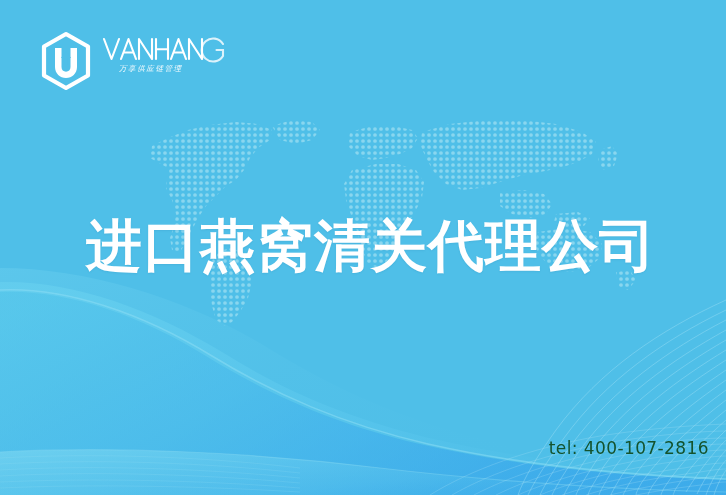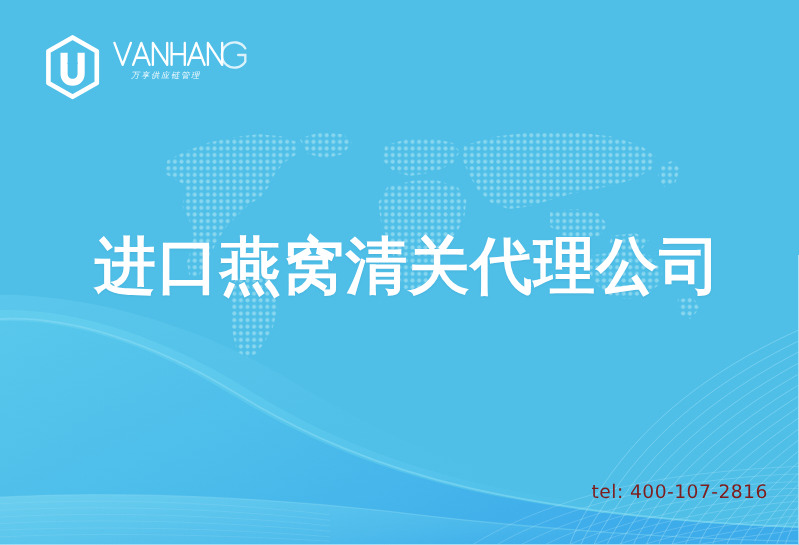--- a/index.html
+++ b/index.html
@@ -72,31 +72,31 @@
   #headline {
     position: absolute;
     left: 86px;
     top: 212px;
     font-size: 56px;
     line-height: 68px;
     font-weight: bold;
     color: #ffffff;
     letter-spacing: 1px;
     white-space: nowrap;
-    font-family: Liberation Mono, monospace;
+    font-family: Liberation Sans, sans-serif;
     text-shadow: 0 1px 2px rgba(20,90,140,.10);
   }
 
   
   #tel {
     position: absolute;
-    right: 28px;
+    right: 17px;
     top: 438px;
     font-size: 17px;
-    color: #7f1d1d;
+    color: #14532d;
     letter-spacing: .4px;
     white-space: nowrap;
     font-family: "DejaVu Sans", "Liberation Sans", sans-serif;
     text-align: right;
   }
 </style>
 </head>
 <body>
 
 <div id="banner">

